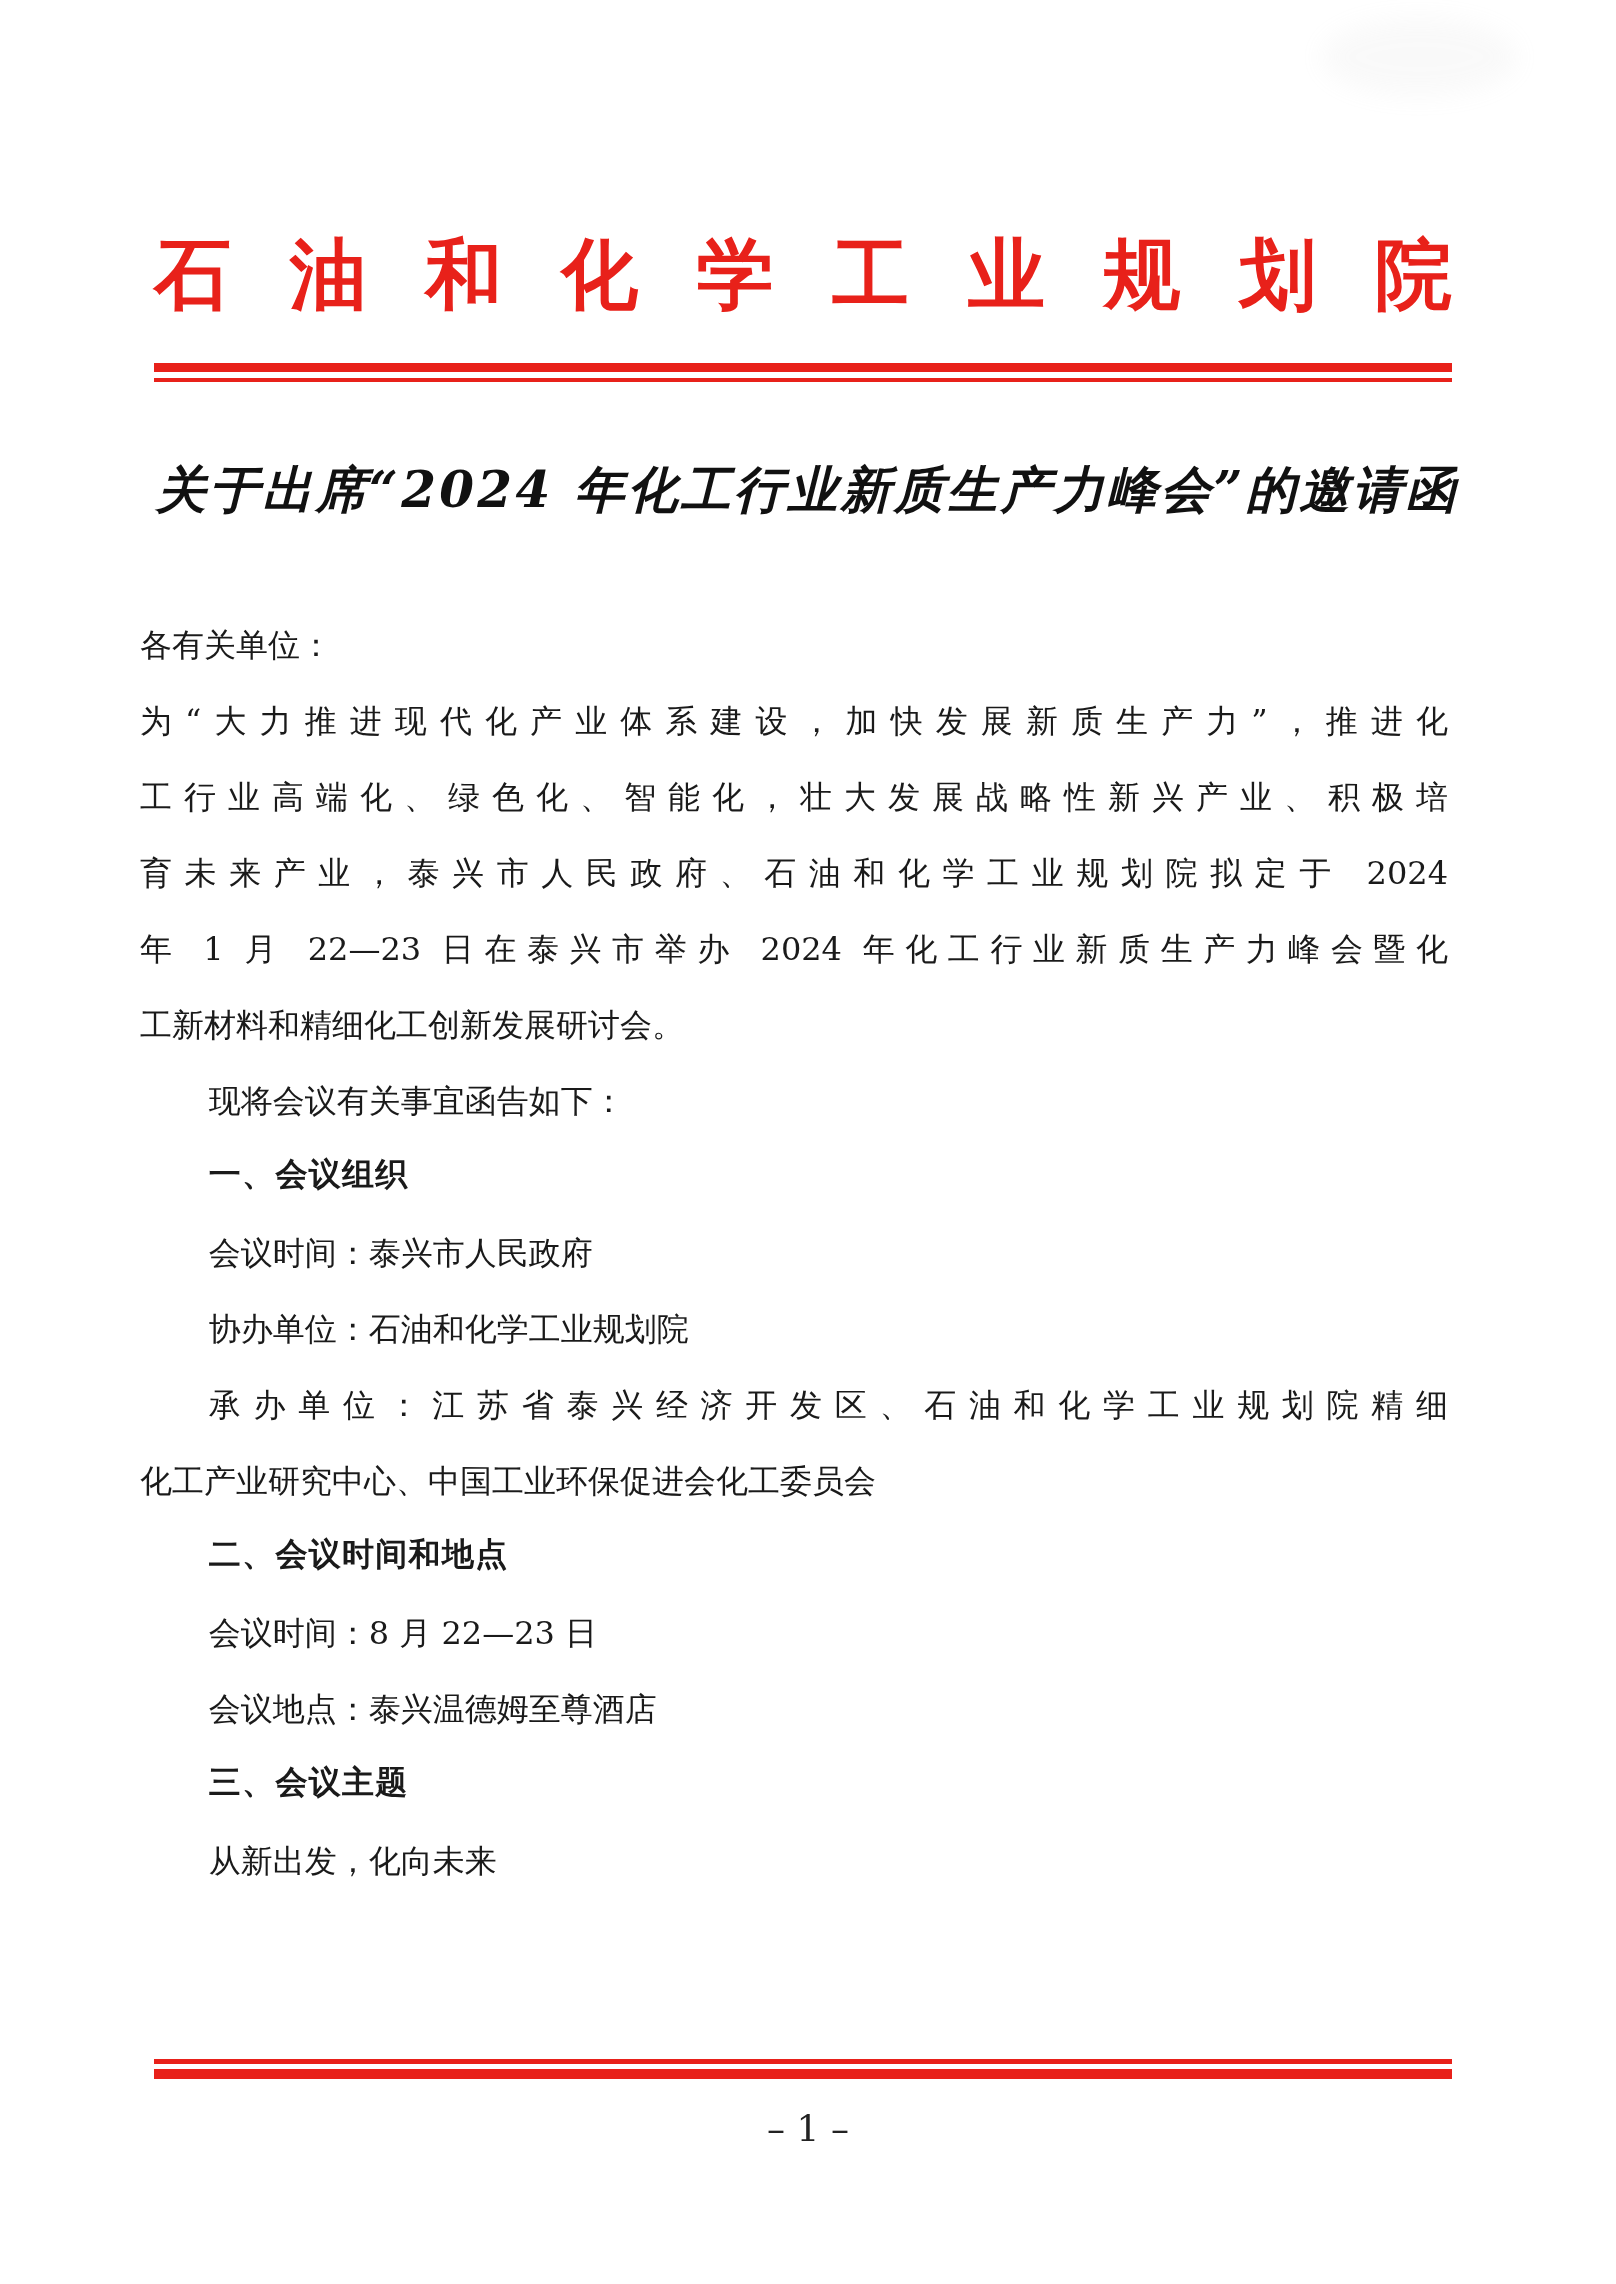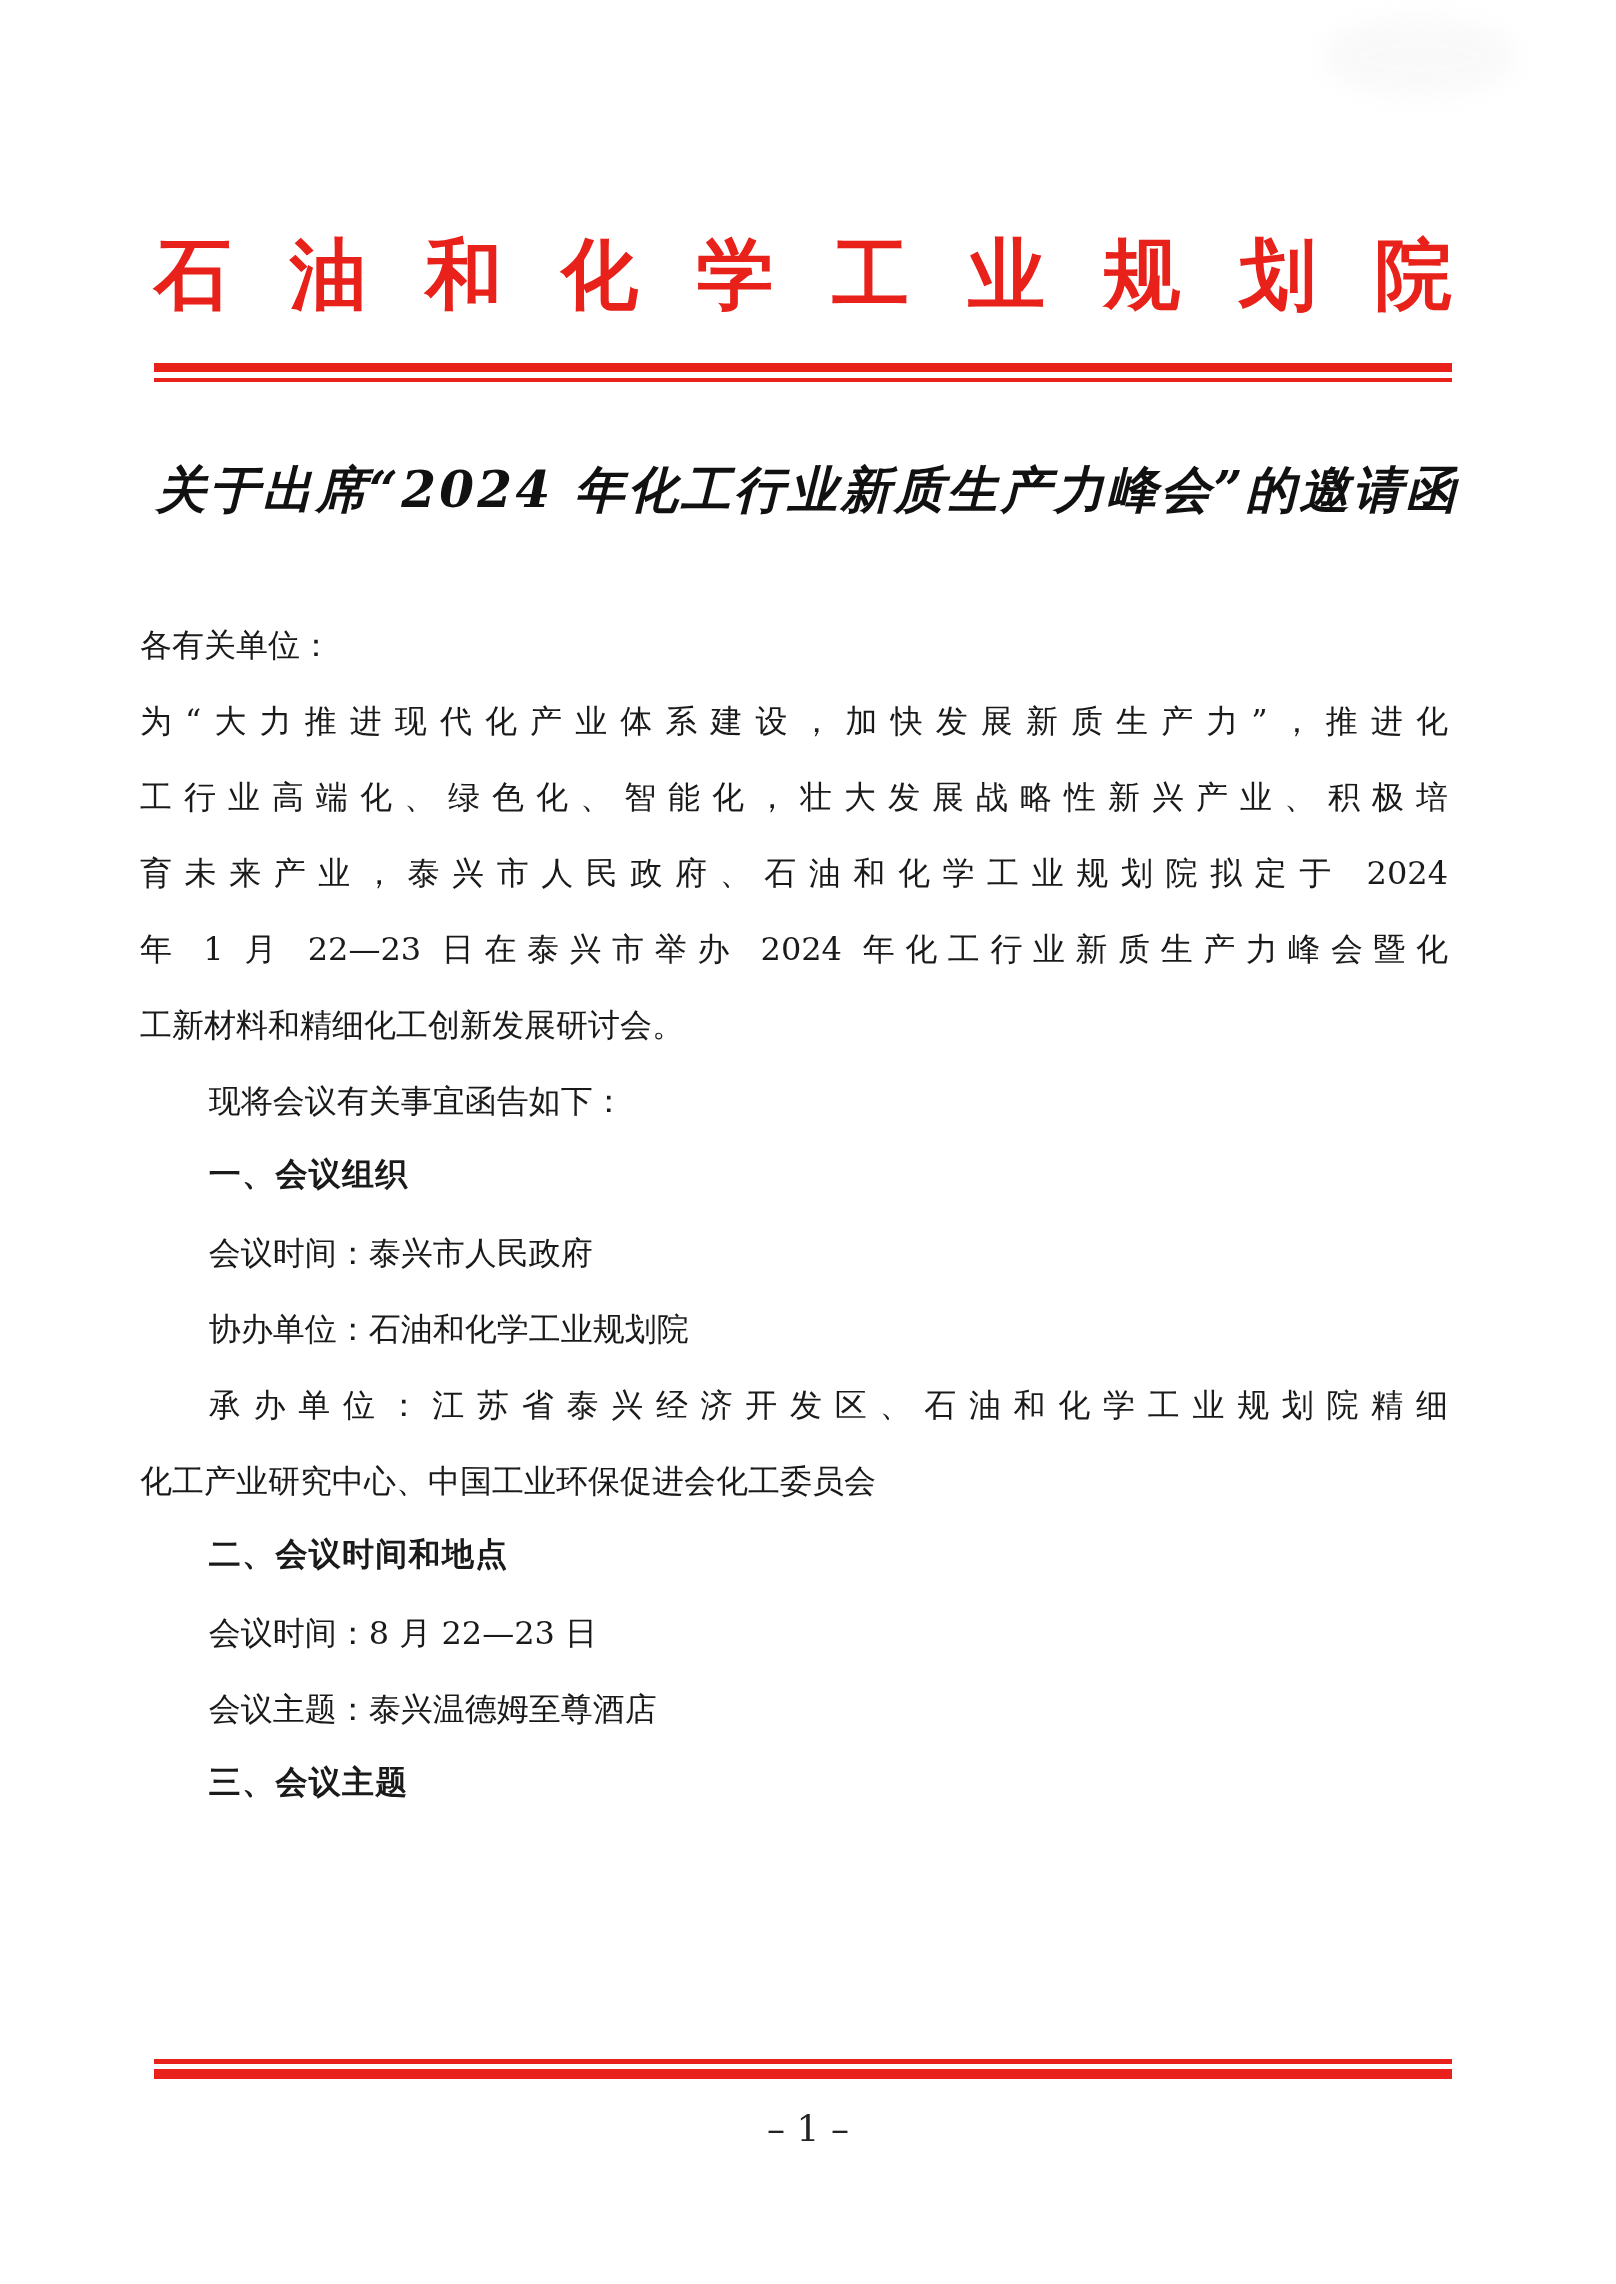--- a/index.html
+++ b/index.html
@@ -125,22 +125,23 @@
     <div class="line justify">年 1 月 22—23 日在泰兴市举办 2024 年化工行业新质生产力峰会暨化</div>
     <div class="line">工新材料和精细化工创新发展研讨会。</div>
     <div class="line indent">现将会议有关事宜函告如下：</div>
     <div class="line indent heading">一、会议组织</div>
     <div class="line indent">会议时间：泰兴市人民政府</div>
     <div class="line indent">协办单位：石油和化学工业规划院</div>
     <div class="line indent justify">承办单位：江苏省泰兴经济开发区、石油和化学工业规划院精细</div>
     <div class="line">化工产业研究中心、中国工业环保促进会化工委员会</div>
     <div class="line indent heading">二、会议时间和地点</div>
     <div class="line indent">会议时间：8 月 22—23 日</div>
-    <div class="line indent">会议主题：泰兴温德姆至尊酒店</div>
+    <div class="line indent">会议地点：泰兴温德姆至尊酒店</div>
     <div class="line indent heading">三、会议主题</div>
+    <div class="line indent">从新出发，化向未来</div>
   </div>
 
   <div class="rules rules-footer">
     <div class="rule thin"></div>
     <div class="rule thick"></div>
   </div>
 
   <div class="page-number">– 1 –</div>
 
 </div>

